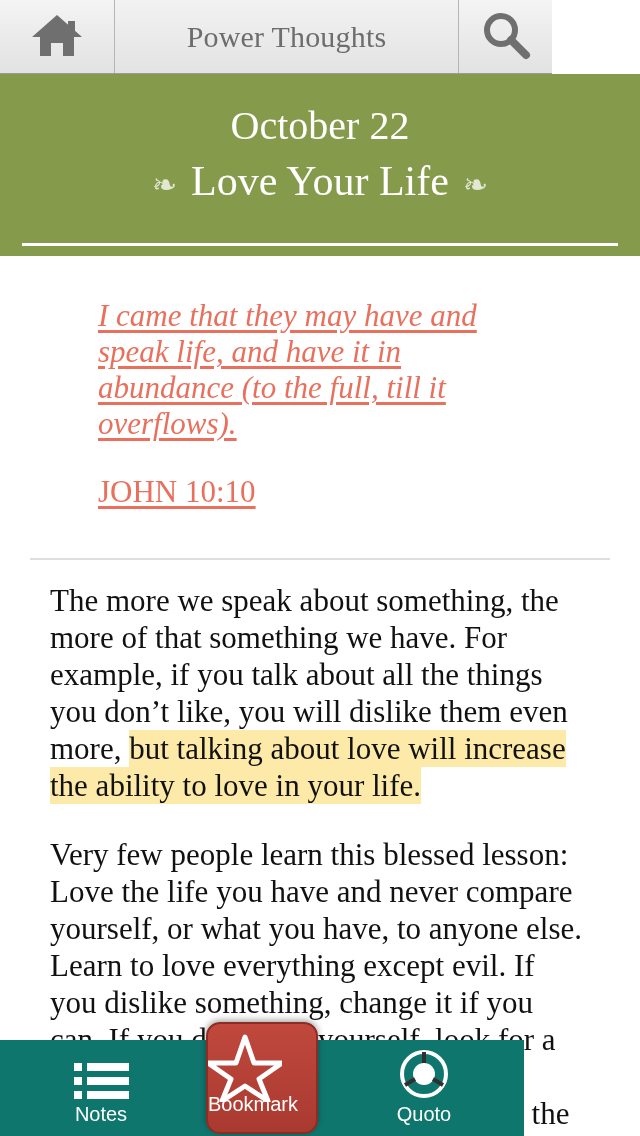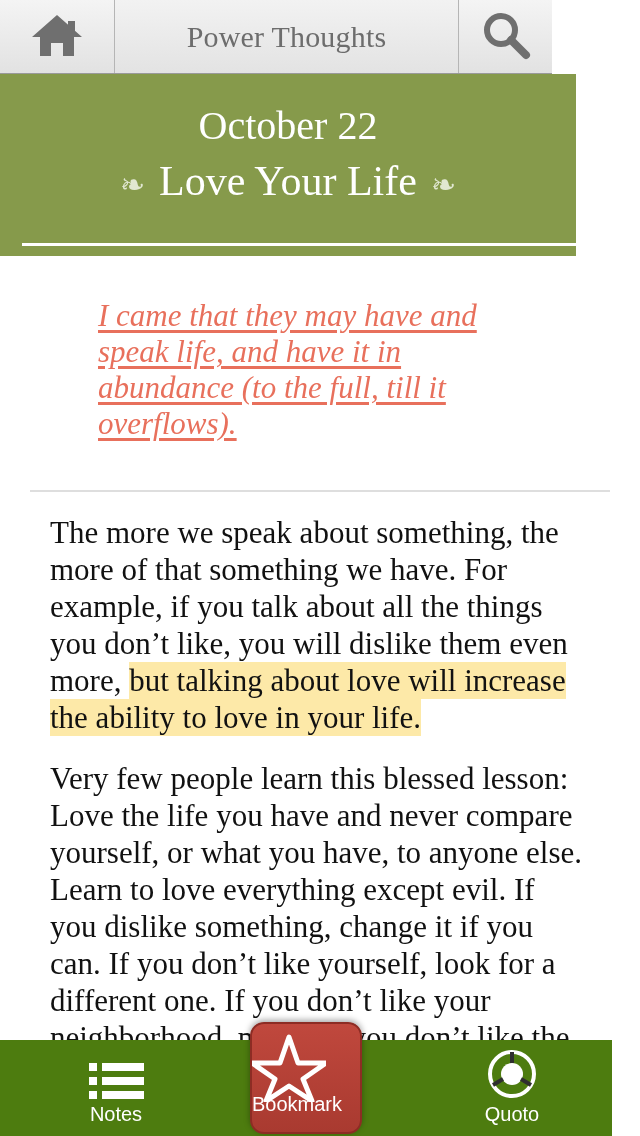--- a/index.html
+++ b/index.html
@@ -46,21 +46,21 @@
     font-size: 30px;
     color: #6d6d6d;
     font-family: "Liberation Serif", serif;
     letter-spacing: 0.2px;
   }
 
   
   .header {
     position: absolute;
     top: 74px; left: 0;
-    width: 576px;
+    width: 640px;
     height: 182px;
     background: #869a4b;
     color: #ffffff;
     text-align: center;
     padding-top: 26px;
   }
   .header .date {
     font-size: 40px;
     line-height: 52px;
     font-family: "Liberation Serif", serif;
@@ -127,39 +127,39 @@
   }
 
   
   .body-text {
     padding: 22px 52px 0 50px;
     font-size: 31px;
     line-height: 37px;
     color: #111111;
     font-family: "Liberation Serif", serif;
   }
-  .body-text p { margin-bottom: 24px; }
+  .body-text p { margin-bottom: 32px; }
   .hl {
     background: #fde9a8;
     padding: 1px 0;
     box-decoration-break: clone;
     -webkit-box-decoration-break: clone;
   }
 
   
   .bottombar {
     position: absolute;
     left: 0; bottom: 0;
-    width: 612px;
+    width: 524px;
     height: 96px;
-    background: #4d7c0f;
+    background: #0f766e;
     display: flex;
     align-items: flex-end;
     justify-content: space-between;
-    padding: 0 0 4px 16px;
+    padding: 0 0 4px 1px;
   }
   .bb-item {
     width: 200px;
     display: flex;
     flex-direction: column;
     align-items: center;
     justify-content: flex-end;
     height: 96px;
     padding-bottom: 6px;
   }
@@ -240,20 +240,21 @@
     <div class="title-row">
       <span class="orn">❧</span><span>Love Your Life</span><span class="orn">❧</span>
     </div>
     <div class="rule"></div>
   </div>
 
   <div class="content">
 
     <div class="scripture">
       <div class="verse">I came that they may have and speak life, and have it in abundance (to the full, till it overflows).</div>
+      <div class="ref">JOHN 10:10</div>
     </div>
 
     <div class="divider"></div>
 
     <div class="body-text">
       <p><span>The more we speak about something, the more of that something we have. For example, if you talk about all the things you don’t like, you will dislike them even more, </span><span class="hl">but talking about love will increase the ability to love in your life.</span></p>
       <p>Very few people learn this blessed lesson: Love the life you have and never compare yourself, or what you have, to anyone else. Learn to love everything except evil. If you dislike something, change it if you can. If you don’t like yourself, look for a different one. If you don’t like your neighborhood, move. If you don’t like the weather, realize you</p>
     </div>
   </div>
 

